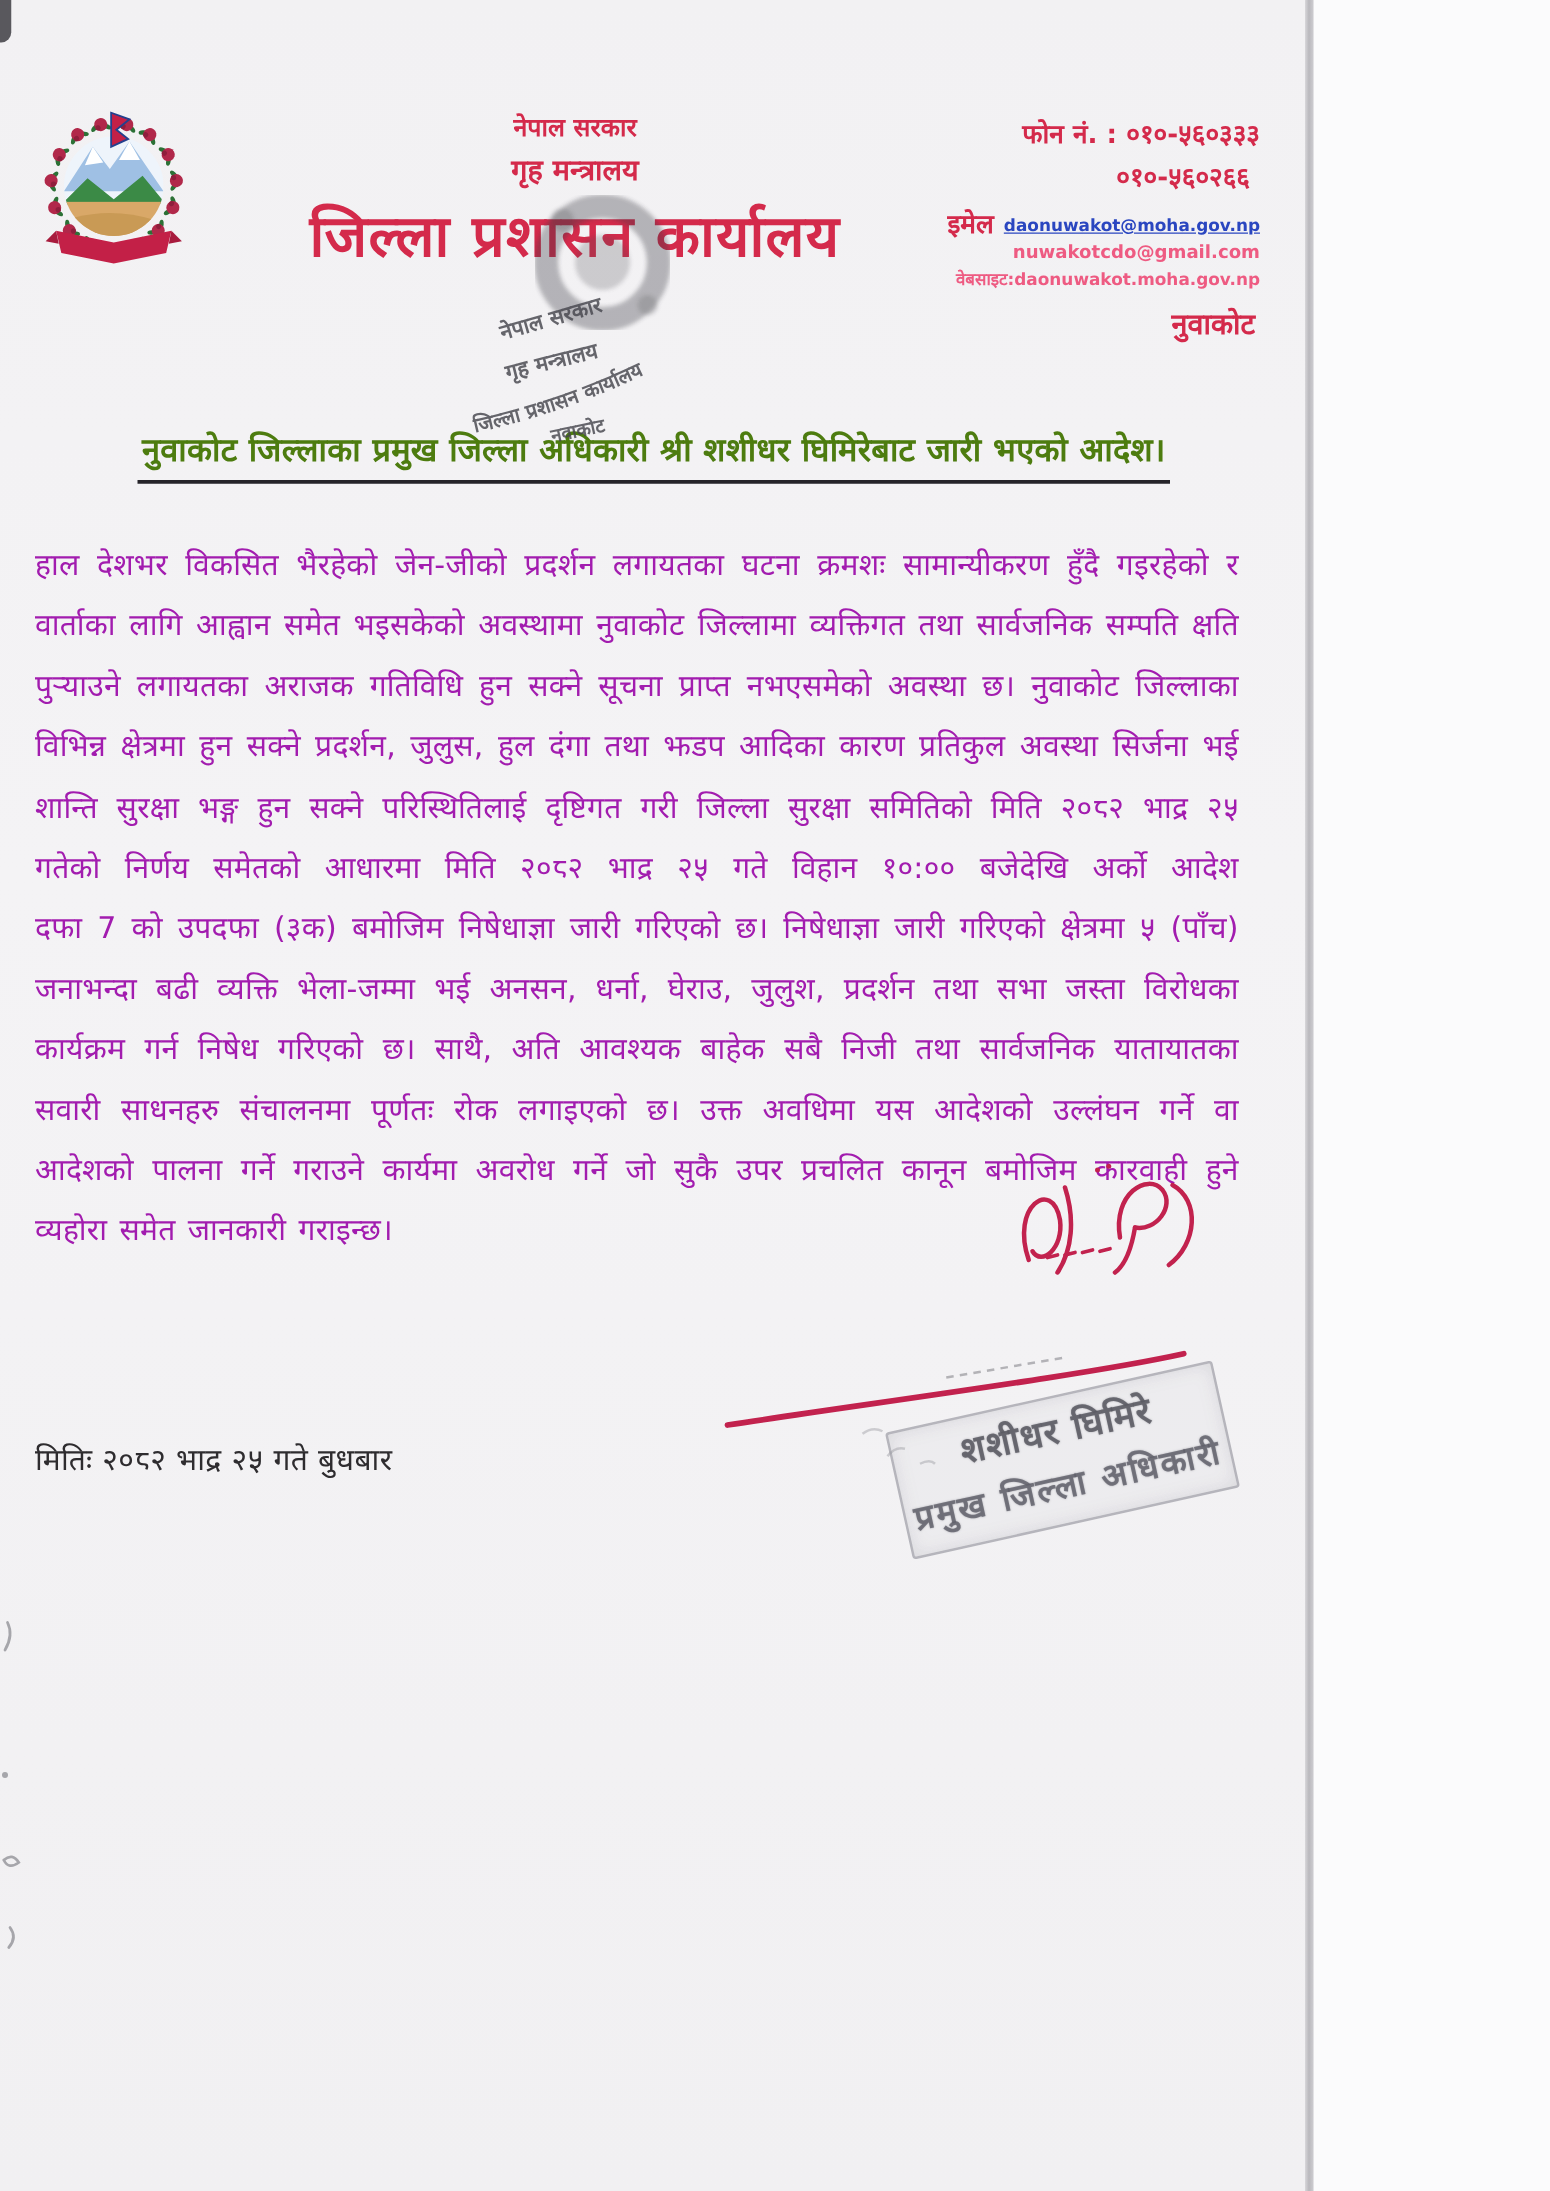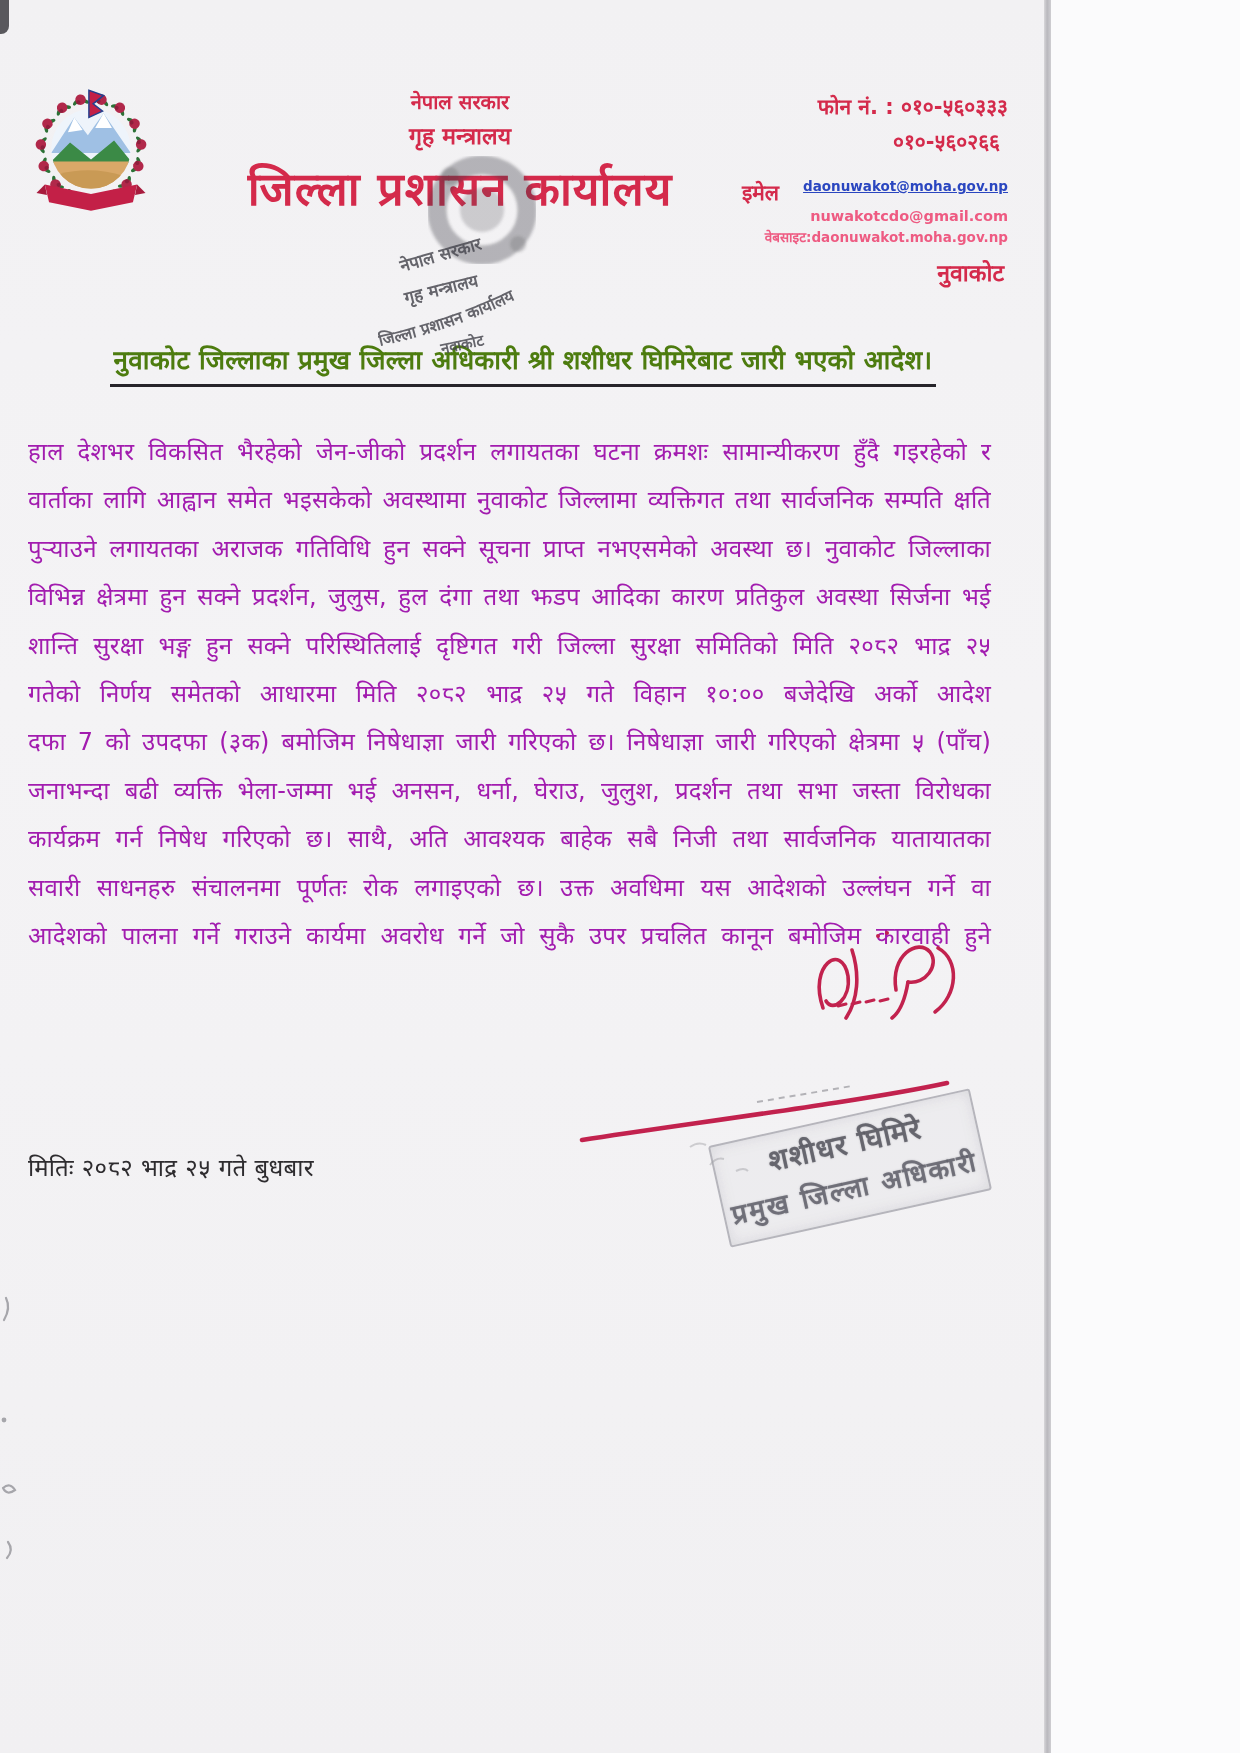--- a/index.html
+++ b/index.html
@@ -32,21 +32,21 @@
                 color:var(--brand-red,#d42a4b); font-weight:700; font-size:20px; }
   .min-line   { position:absolute; left:368px; top:119px; width:184px; text-align:center;
                 color:var(--brand-red,#d42a4b); font-weight:700; font-size:23px; }
   .office-line{ position:absolute; left:196px; top:156px; width:528px; text-align:center;
                 color:var(--brand-red,#d42a4b); font-weight:700; font-size:46px; letter-spacing:1px; }
 
   .contact { position:absolute; left:690px; top:92px; width:318px; text-align:right; }
   .phone-row  { font-size:21px; font-weight:700; color:var(--brand-red,#d42a4b); }
   .phone-row2 { font-size:21px; font-weight:700; color:var(--brand-red,#d42a4b);
                 margin-top:7px; padding-right:8px; }
-  .email-row  { margin-top:23px; display:flex; justify-content:flex-end; align-items:flex-start; gap:24px; }
+  .email-row  { margin-top:9px; display:flex; justify-content:flex-end; align-items:flex-end; gap:8px; }
   .email-label{ font-size:21px; font-weight:700; color:var(--brand-red,#d42a4b); }
   .email-link { font-size:13.5px; font-weight:700; color:var(--link-blue,#2a46c0);
                 text-decoration:underline; padding-bottom:3px; }
   .gmail-row  { margin-top:2px; font-size:14.5px; font-weight:700; color:var(--pink-red,#ee5b82); }
   .web-row    { margin-top:4px; font-size:13.5px; font-weight:700; color:var(--pink-red,#ee5b82); }
   .district-row{ margin-top:10px; font-size:23px; font-weight:700; color:var(--brand-red,#d42a4b);
                 padding-right:4px; }
 
   
   .hstamp { position:absolute; left:378px; top:140px; width:205px; height:215px; z-index:5; }
@@ -185,20 +185,21 @@
   <div class="body-line">वार्ताका लागि आह्वान समेत भइसकेको अवस्थामा नुवाकोट जिल्लामा व्यक्तिगत तथा सार्वजनिक सम्पति क्षति</div>
   <div class="body-line">पुऱ्याउने लगायतका अराजक गतिविधि हुन सक्ने सूचना प्राप्त नभएसमेको अवस्था छ। नुवाकोट जिल्लाका</div>
   <div class="body-line">विभिन्न क्षेत्रमा हुन सक्ने प्रदर्शन, जुलुस, हुल दंगा तथा झडप आदिका कारण प्रतिकुल अवस्था सिर्जना भई</div>
   <div class="body-line">शान्ति सुरक्षा भङ्ग हुन सक्ने परिस्थितिलाई दृष्टिगत गरी जिल्ला सुरक्षा समितिको मिति २०८२ भाद्र २५</div>
   <div class="body-line">गतेको निर्णय समेतको आधारमा मिति २०८२ भाद्र २५ गते विहान १०:०० बजेदेखि अर्को आदेश</div>
   <div class="body-line">दफा 7 को उपदफा (३क) बमोजिम निषेधाज्ञा जारी गरिएको छ। निषेधाज्ञा जारी गरिएको क्षेत्रमा ५ (पाँच)</div>
   <div class="body-line">जनाभन्दा बढी व्यक्ति भेला-जम्मा भई अनसन, धर्ना, घेराउ, जुलुश, प्रदर्शन तथा सभा जस्ता विरोधका</div>
   <div class="body-line">कार्यक्रम गर्न निषेध गरिएको छ। साथै, अति आवश्यक बाहेक सबै निजी तथा सार्वजनिक यातायातका</div>
   <div class="body-line">सवारी साधनहरु संचालनमा पूर्णतः रोक लगाइएको छ। उक्त अवधिमा यस आदेशको उल्लंघन गर्ने वा</div>
   <div class="body-line">आदेशको पालना गर्ने गराउने कार्यमा अवरोध गर्ने जो सुकै उपर प्रचलित कानून बमोजिम कारवाही हुने</div>
+  <div class="body-line last">व्यहोरा समेत जानकारी गराइन्छ।</div>
 </div>
 
 <div class="date-line">मितिः २०८२ भाद्र २५ गते बुधबार</div>
 
 <svg class="sig-svg" viewBox="0 0 440 250">
   <g stroke="var(--signature-red,#c2224e)" stroke-width="3.6" fill="none" stroke-linecap="round">
     <path d="M263,83 C248,40 282,17 288,51 C291,74 273,88 266,76"></path>
     <path d="M278,81 l8,-2 M292,79 l8,-2 M306,77 l8,-2 M320,76 l8,-2" stroke-width="3"></path>
     <path d="M292,25 C300,50 298,75 286,93"></path>
     <path d="M336,65 C330,30 358,13 370,27 C380,40 365,60 348,57"></path>

